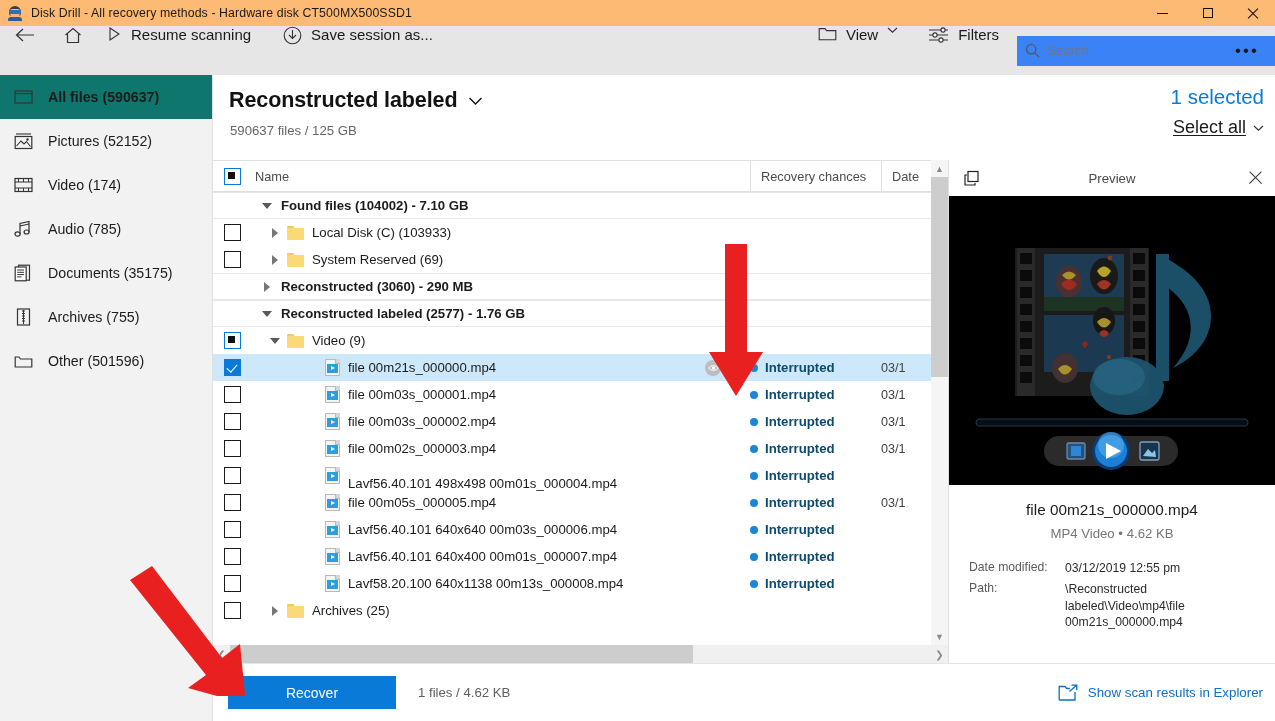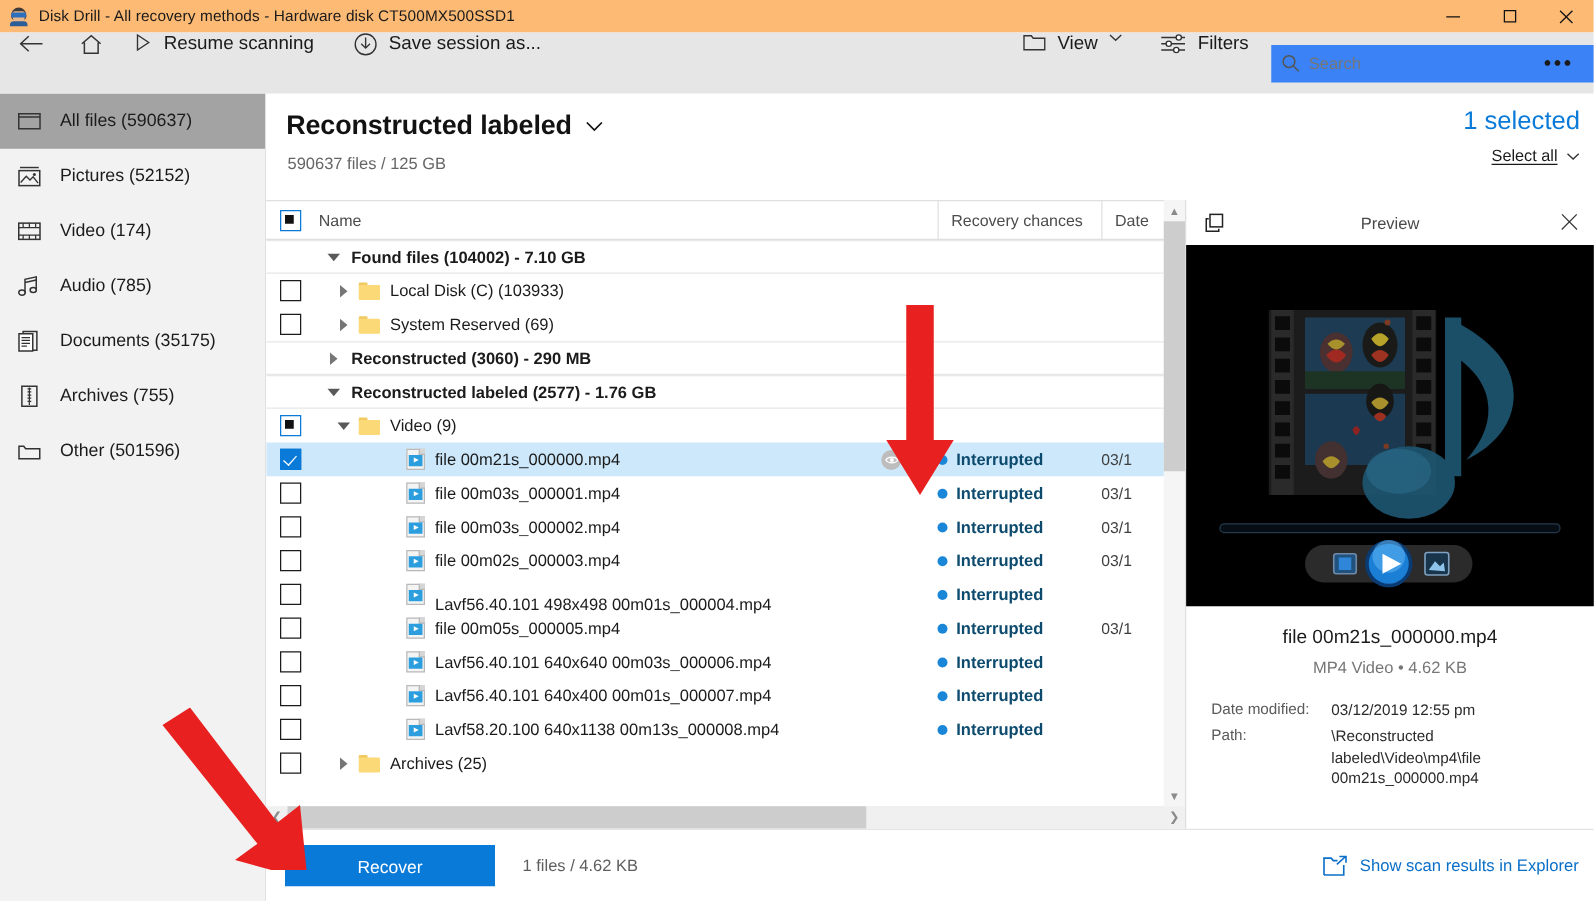--- a/index.html
+++ b/index.html
@@ -80,38 +80,38 @@
 
   
   .sidebar {
     position: absolute; top: 75px; left: 0; width: 213px; height: 646px;
     background: #f2f2f2; border-right: 1px solid #e1e1e1;
   }
   .side-item {
     height: 44px; display: flex; align-items: center; gap: 14px; padding-left: 12px;
     font-size: 14.2px; color: #1b1b1b; white-space: nowrap;
   }
-  .side-item.active { background: #a3a3a3; }
+  .side-item.active { background: #0f766e; font-weight: bold; }
   .side-item .ic { width: 22px; }
 
   
   .content { position: absolute; top: 75px; left: 213px; width: 1062px; height: 646px; background: #fff; }
   .chead { position: relative; height: 85px; }
   .chead h1 {
     position: absolute; left: 16px; top: 13px; font-size: 21.5px; font-weight: 600;
     color: #121212; letter-spacing: -0.1px; display: flex; align-items: center; gap: 10px;
   }
   .chead .sub {
     position: absolute; left: 17px; top: 48px; font-size: 13.2px; color: #666;
   }
   .selcount {
     position: absolute; right: 11px; top: 10px; font-size: 20.5px; color: #0a7ad8; font-weight: 400;
   }
   .selall {
-    position: absolute; right: 11px; top: 42px; font-size: 13px; color: #1a1a1a;
+    position: absolute; right: 11px; top: 42px; font-size: 18px; color: #1a1a1a;
     display: flex; align-items: center; gap: 7px;
   }
   .selall .lbl { text-decoration: underline; text-underline-offset: 2px; }
 
   
   .tablewrap { position: absolute; top: 85px; left: 0; width: 735px; bottom: 58px; }
   .thead {
     display: flex; align-items: center; height: 32px;
     border-top: 1px solid #dfdfdf; border-bottom: 1px solid #dfdfdf;
     font-size: 12.8px; color: #4c4c4c; background: #fff;

